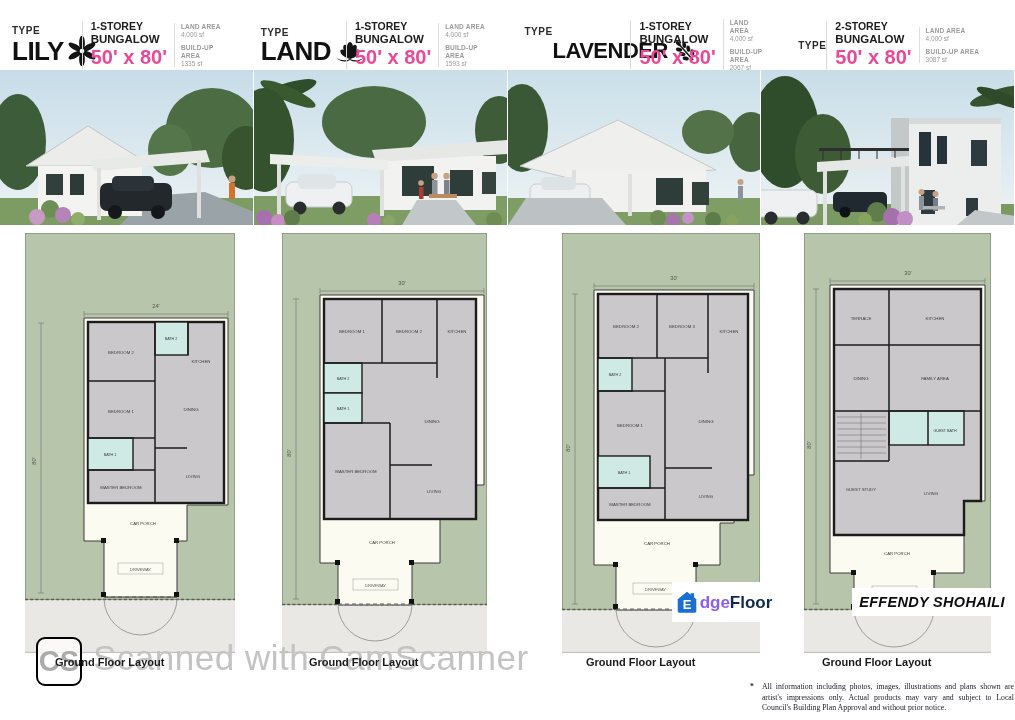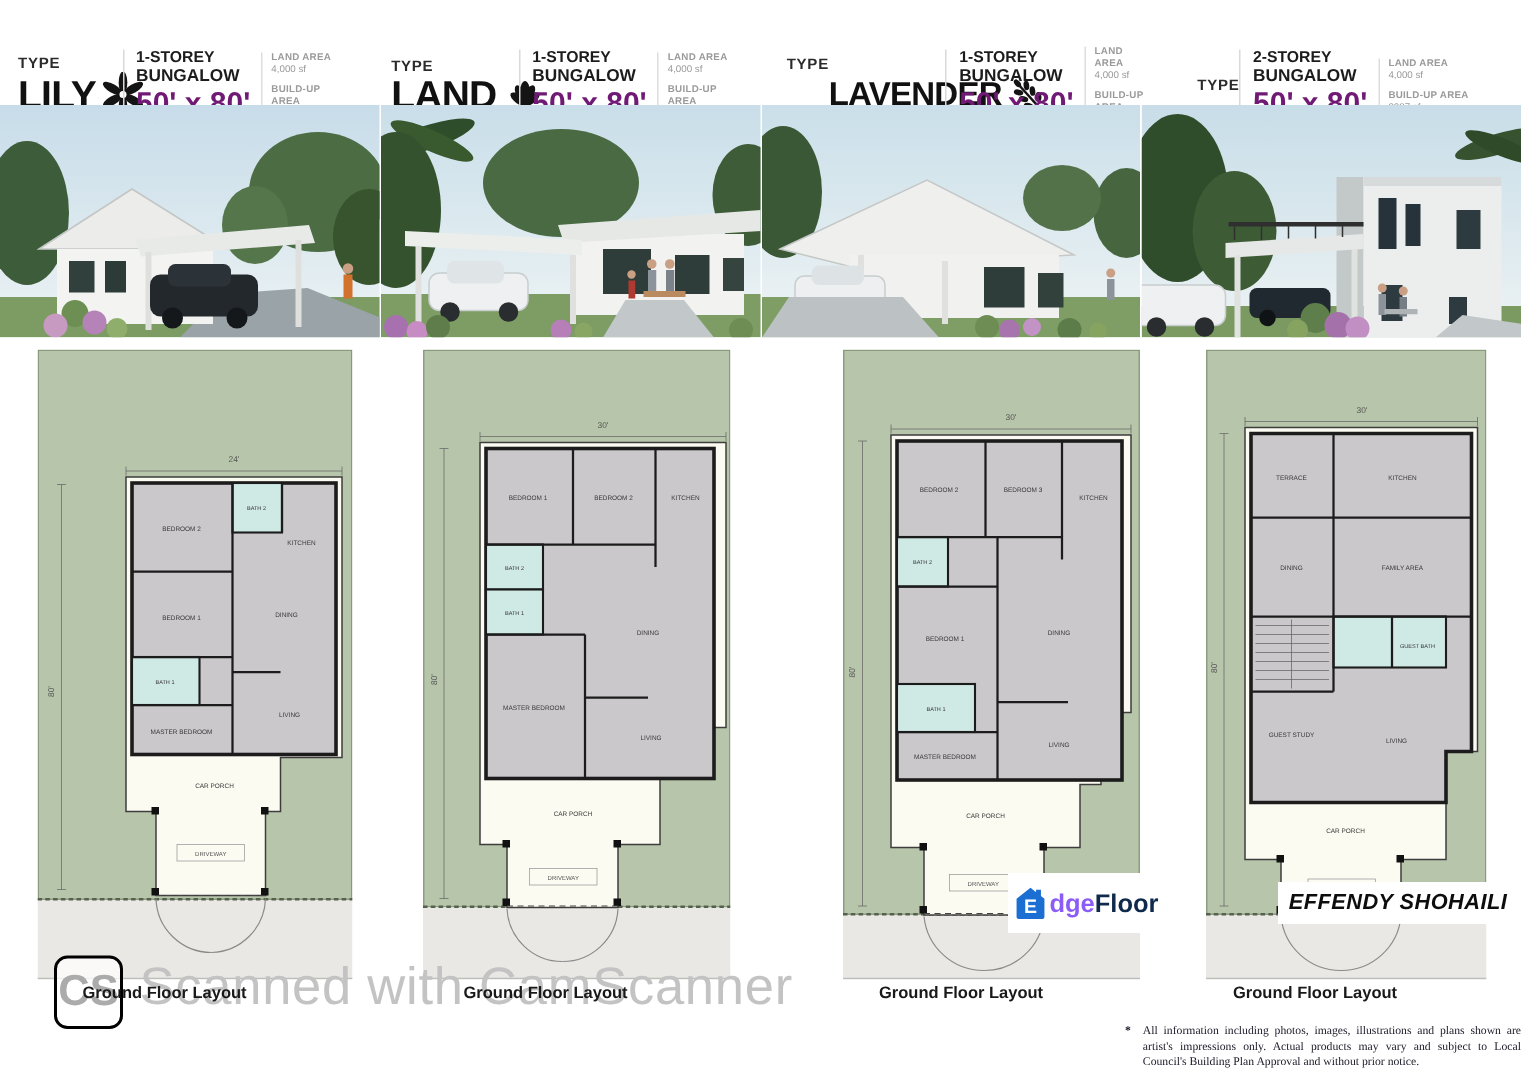--- a/index.html
+++ b/index.html
@@ -1,33 +1,33 @@
 <!DOCTYPE html>
 <html><head>
 <meta charset="utf-8">
 <style>
   html,body{margin:0;padding:0;}
   body{width:1015px;height:720px;position:relative;background:#ffffff;overflow:hidden;
        font-family:"Liberation Sans",sans-serif;}
 
   
-  .header-row{position:absolute;left:0;top:16px;width:1015px;height:82px;display:flex;gap:20px;}
+  .header-row{position:absolute;left:0;top:4px;width:1015px;height:82px;display:flex;gap:20px;}
   .hcol{width:25%;box-sizing:border-box;display:flex;align-items:center;padding:4px 4px 4px 12px;}
   .type-block{display:flex;flex-direction:column;justify-content:center;min-width:0;}
   .type-label{font-size:10px;font-weight:bold;color:#2b2b2b;letter-spacing:.5px;}
   .type-name-row{display:flex;align-items:center;gap:3px;text-align:center;}
   .type-name{font-size:26px;font-weight:bold;color:#111;letter-spacing:-0.5px;line-height:1;}
   .hcol:nth-child(3) .type-name{font-size:22px;margin-left:28px;}
   .hcol:nth-child(4) .type-name{font-size:24px;}
   .flower{flex:0 0 auto;}
   .spec-block{border-left:1px solid #d9d9d9;margin-left:0;padding-left:8px;display:flex;
               flex-direction:column;justify-content:center;}
   .storey1{font-size:10.5px;font-weight:bold;color:#1c1c1c;line-height:1.1;}
   .storey2{font-size:11.5px;font-weight:bold;color:#1c1c1c;line-height:1.1;}
-  .lotsize{font-size:20px;font-weight:bold;color:#701a75;line-height:1.15;white-space:nowrap;}
+  .lotsize{font-size:20px;font-weight:bold;color:#ec4899;line-height:1.15;white-space:nowrap;}
   .area-block{border-left:1px solid #ddd;margin-left:7px;padding-left:6px;display:flex;
               flex-direction:column;gap:6px;justify-content:center;}
   .area-label{font-size:6.5px;color:#9a9a9a;font-weight:bold;letter-spacing:.2px;line-height:1.2;}
   .area-val{font-size:6.5px;color:#9a9a9a;line-height:1.1;}
 
   
   .renders-row{position:absolute;left:0;top:70px;width:1015px;height:155px;display:flex;}
   .render{width:254px;height:155px;overflow:hidden;border-right:1px solid #fff;box-sizing:border-box;}
 
   

